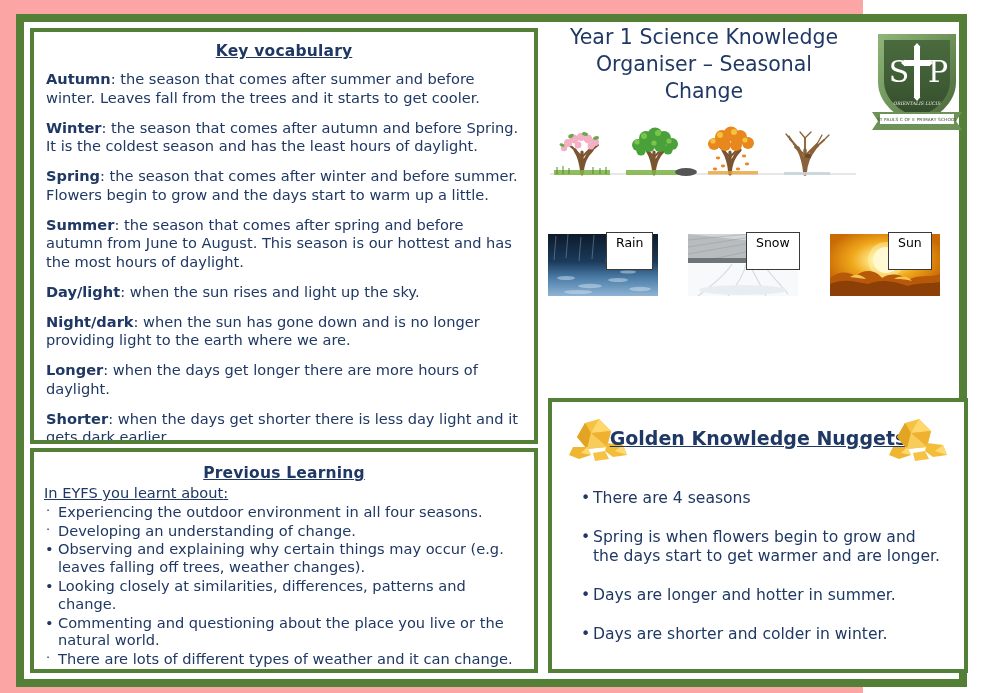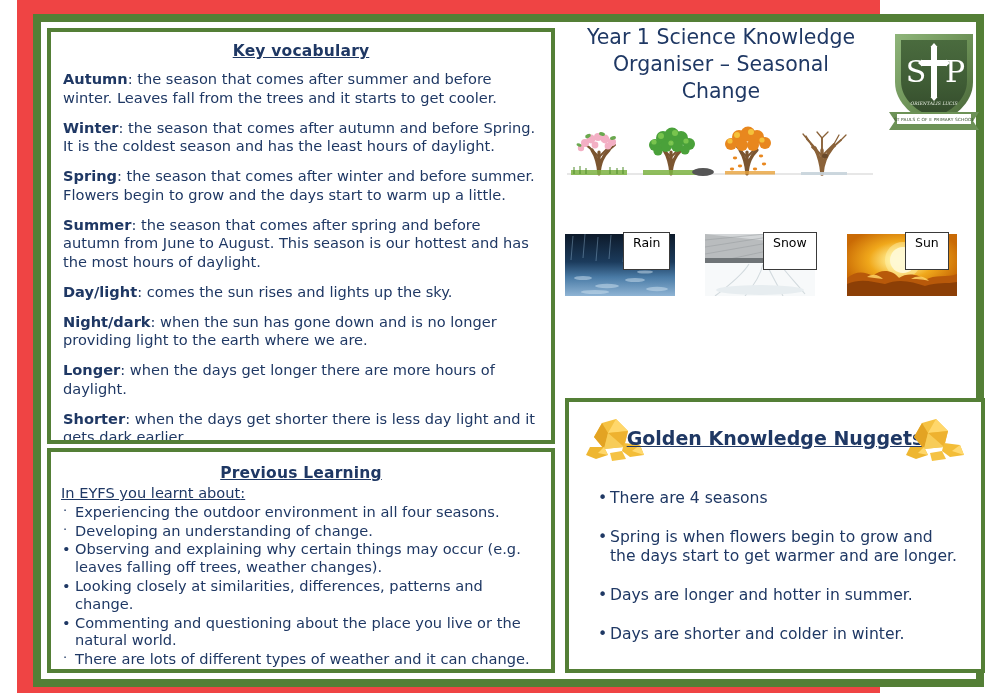--- a/index.html
+++ b/index.html
@@ -2,21 +2,21 @@
 <html><head>
 <meta charset="utf-8">
 <title>Year 1 Science Knowledge Organiser</title>
 <style>
   html,body{margin:0;padding:0;background:#ffffff;}
   body{
     width:997px;height:693px;overflow:hidden;
     font-family:"DejaVu Sans","Liberation Sans",sans-serif;
     color:#1f3864;
   }
-  .page{position:relative;width:863px;height:693px;background:#ef4444;margin-left:17px;}
+  .page{position:relative;width:863px;height:693px;background:#fca5a5;}
 
   
   .outer-frame{
     position:absolute;left:16px;top:14px;width:951px;height:673px;
     border:8px solid #547f36;box-sizing:border-box;background:#fff;
   }
 
   
   .panel{position:absolute;box-sizing:border-box;background:#fff;border:4px solid #547f36;}
 
@@ -96,21 +96,21 @@
 
   <div class="outer-frame"></div>
 
   <div class="panel vocab-panel">
     <div class="panel-heading">Key vocabulary</div>
     <ul class="vocab-list">
       <li class="vocab-item"><span class="vocab-term">Autumn</span><span>: the season that comes after summer and before winter. Leaves fall from the trees and it starts to get cooler.</span></li>
       <li class="vocab-item"><span class="vocab-term">Winter</span><span>: the season that comes after autumn and before Spring. It is the coldest season and has the least hours of daylight.</span></li>
       <li class="vocab-item"><span class="vocab-term">Spring</span><span>: the season that comes after winter and before summer. Flowers begin to grow and the days start to warm up a little.</span></li>
       <li class="vocab-item"><span class="vocab-term">Summer</span><span>: the season that comes after spring and before autumn from June to August. This season is our hottest and has the most hours of daylight.</span></li>
-      <li class="vocab-item"><span class="vocab-term">Day/light</span><span>: comes the sun rises and lights up the sky.</span></li>
+      <li class="vocab-item"><span class="vocab-term">Day/light</span><span>: when the sun rises and light up the sky.</span></li>
       <li class="vocab-item"><span class="vocab-term">Night/dark</span><span>: when the sun has gone down and is no longer providing light to the earth where we are.</span></li>
       <li class="vocab-item"><span class="vocab-term">Longer</span><span>: when the days get longer there are more hours of daylight.</span></li>
       <li class="vocab-item"><span class="vocab-term">Shorter</span><span>: when the days get shorter there is less day light and it gets dark earlier.</span></li>
     </ul>
   </div>
 
   <div class="panel prev-panel">
     <div class="panel-heading" style="margin:0 0 2px 0;">Previous Learning</div>
 
     <div class="prev-subhead"><span>In EYFS you learnt about</span><span class="nounder">:</span></div>

